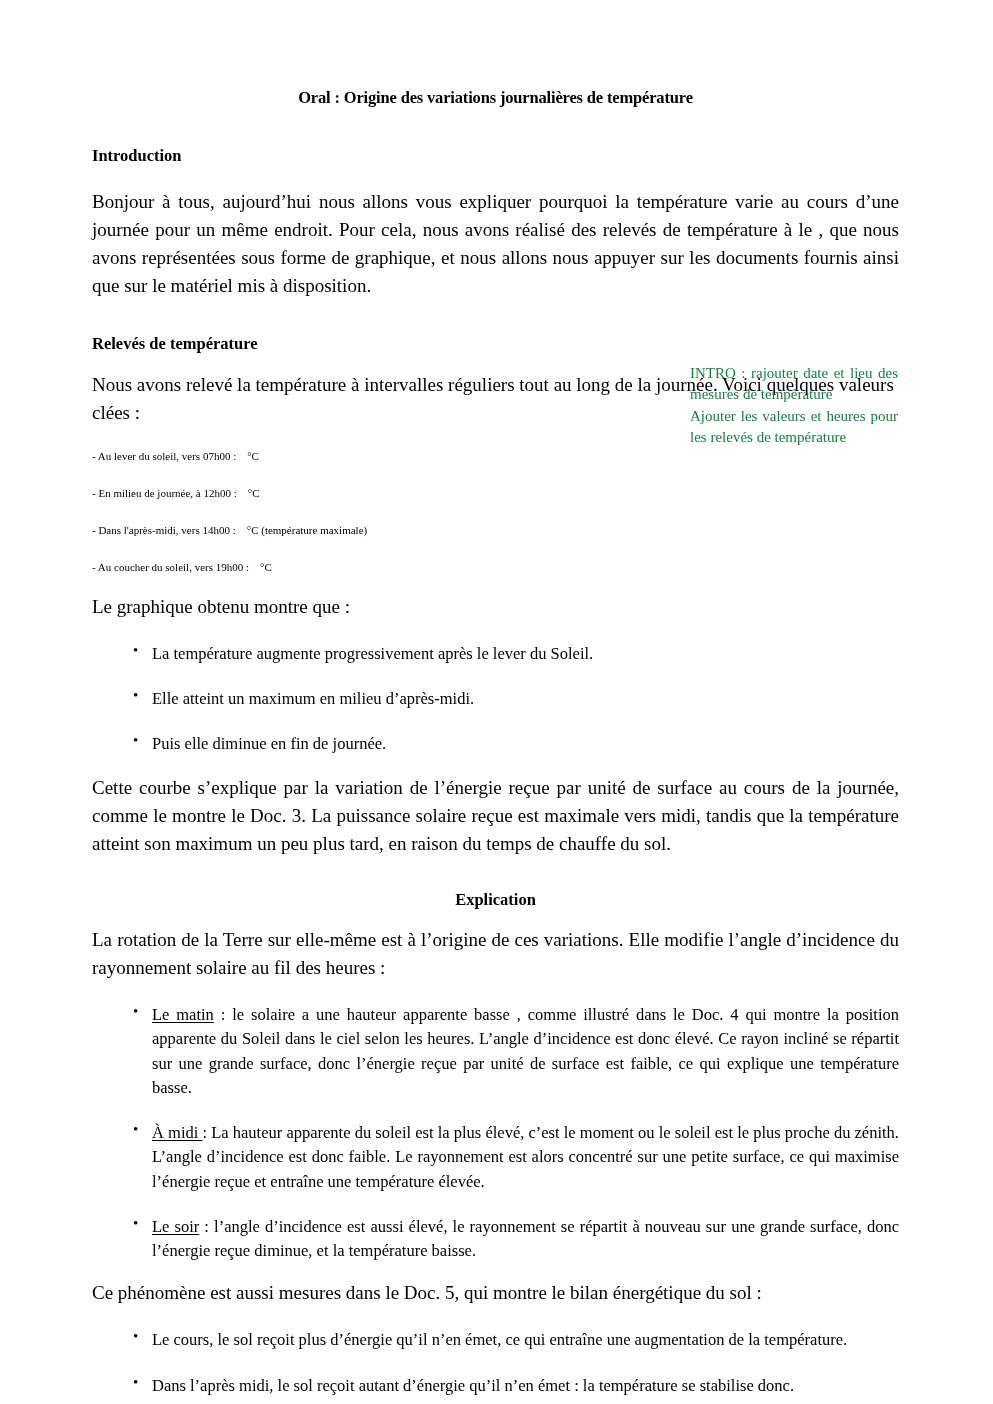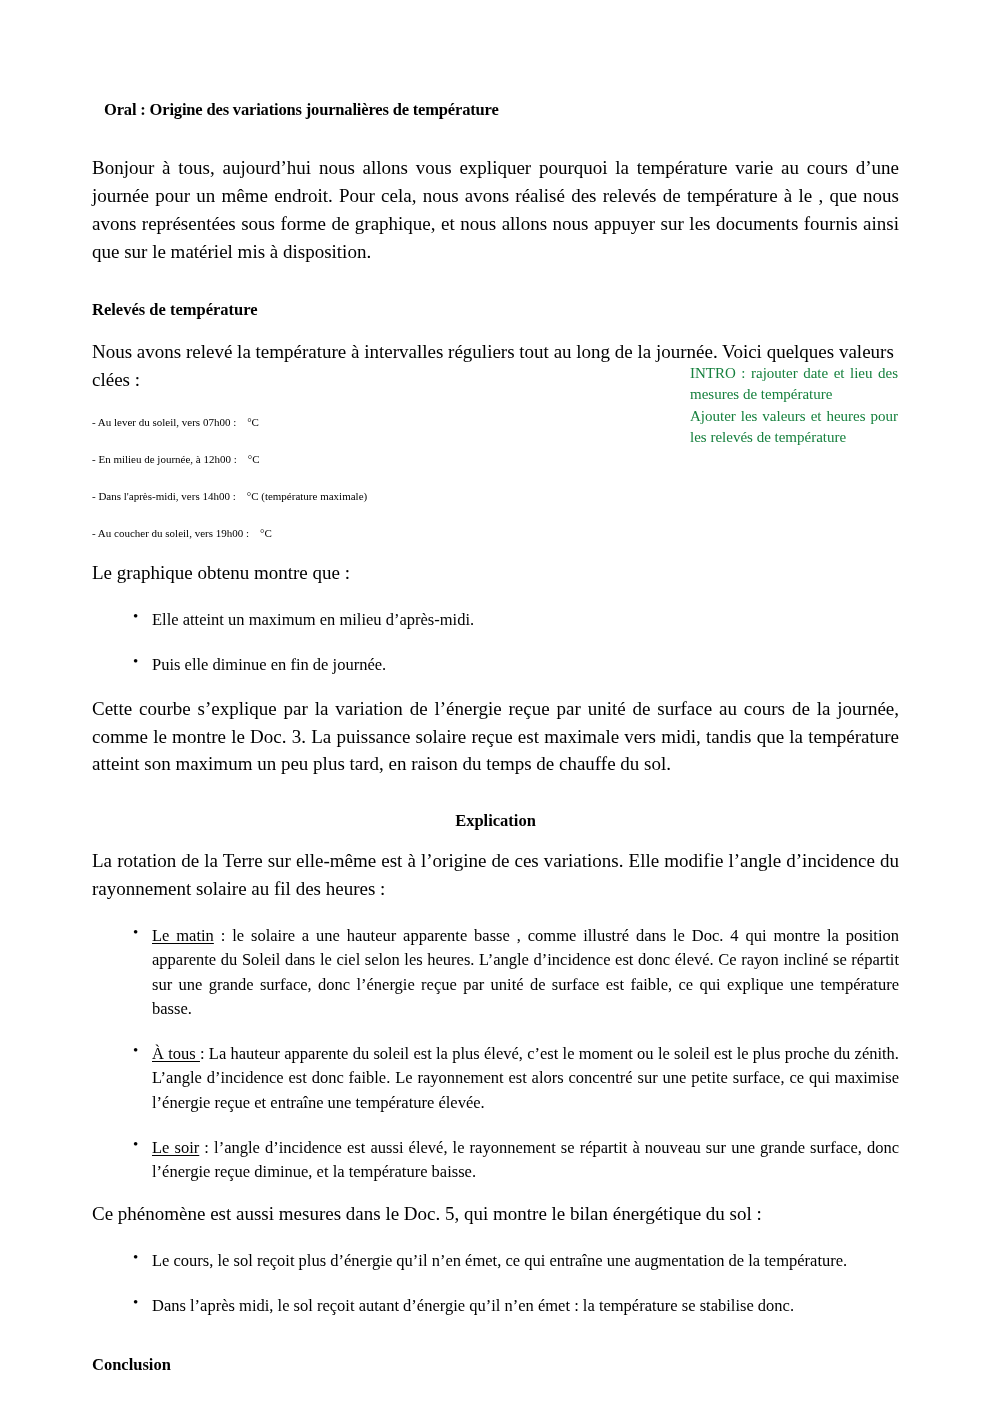--- a/index.html
+++ b/index.html
@@ -26,24 +26,25 @@
   }
   .content {
     position: absolute;
     left: 92px;
     top: 0;
     width: 807px;   
   }
 
   
   .doc-title {
+    text-align: center;
     font-weight: bold;
     font-size: 16.5px;
     line-height: 1.22;
-    margin: 12px;
+    margin: 0;
     padding-top: 88px;
     letter-spacing: -0.01em;
   }
 
   
   .heading {
     font-weight: bold;
     font-size: 16.5px;
     line-height: 1.2;
     margin: 0;
@@ -133,50 +134,52 @@
 </style>
 </head>
 <body>
 
 <div class="page">
 
   <div class="content">
 
     <h1 class="doc-title" id="title-el">Oral : Origine des variations journalières de température</h1>
 
+    <h2 class="heading h-introduction">Introduction</h2>
     <p class="body-par p-intro">Bonjour à tous, aujourd’hui nous allons vous expliquer pourquoi la température varie au cours d’une journée pour un même endroit. Pour cela, nous avons réalisé des relevés de température à    le    , que nous avons représentées sous forme de graphique, et nous allons nous appuyer sur les documents fournis ainsi que sur le matériel mis à disposition.</p>
 
     <h2 class="heading h-releves">Relevés de température</h2>
     <p class="body-par noj p-releves">Nous avons relevé la température à intervalles réguliers tout au long de la journée. Voici quelques valeurs clées :</p>
 
     <ul class="dash-list">
       <li>- Au lever du soleil, vers 07h00 :    °C</li>
       <li>- En milieu de journée, à 12h00 :    °C</li>
       <li>- Dans l'après-midi, vers 14h00 :    °C (température maximale)</li>
       <li>- Au coucher du soleil, vers 19h00 :    °C</li>
     </ul>
 
     <p class="body-par noj p-graph">Le graphique obtenu montre que :</p>
 
     <ul class="b-list wide pad-top-graph">
+      <li>La température augmente progressivement après le lever du Soleil.</li>
       <li>Elle atteint un maximum en milieu d’après-midi.</li>
       <li>Puis elle diminue en fin de journée.</li>
     </ul>
 
     <p class="body-par p-courbe">Cette courbe s’explique par la variation de l’énergie reçue par unité de surface au cours de la journée, comme le montre le Doc. 3. La puissance solaire reçue est maximale vers midi, tandis que la température atteint son maximum un peu plus tard, en raison du temps de chauffe du sol.</p>
 
     <h2 class="heading h-explication">Explication</h2>
     <p class="body-par p-rotation">La rotation de la Terre sur elle-même est à l’origine de ces variations. Elle modifie l’angle d’incidence du rayonnement solaire au fil des heures :</p>
 
     <ul class="b-list wide pad-top-graph">
       <li>
         <u class="term">Le matin</u><span> : le solaire a une hauteur apparente basse , comme illustré dans le Doc. 4 qui montre la position apparente du Soleil dans le ciel selon les heures. L’angle d’incidence est donc élevé. Ce rayon incliné se répartit sur une grande surface, donc l’énergie reçue par unité de surface est faible, ce qui explique une température basse.</span>
       </li>
       <li>
-        <u class="term">À tous </u><span>: La hauteur apparente du soleil est la plus élevé, c’est le moment ou le soleil est le plus proche du zénith. L’angle d’incidence est donc faible. Le rayonnement est alors concentré sur une petite surface, ce qui maximise l’énergie reçue et entraîne une température élevée.</span>
+        <u class="term">À midi </u><span>: La hauteur apparente du soleil est la plus élevé, c’est le moment ou le soleil est le plus proche du zénith. L’angle d’incidence est donc faible. Le rayonnement est alors concentré sur une petite surface, ce qui maximise l’énergie reçue et entraîne une température élevée.</span>
       </li>
       <li>
         <u class="term">Le soir</u><span> : l’angle d’incidence est aussi élevé, le rayonnement se répartit à nouveau sur une grande surface, donc l’énergie reçue diminue, et la température baisse.</span>
       </li>
     </ul>
 
     <p class="body-par noj p-phenomene">Ce phénomène est aussi mesures dans le Doc. 5, qui montre le bilan énergétique du sol :</p>
 
     <ul class="b-list wide pad-top-graph">
       <li>Le cours, le sol reçoit plus d’énergie qu’il n’en émet, ce qui entraîne une augmentation de la température.</li>

